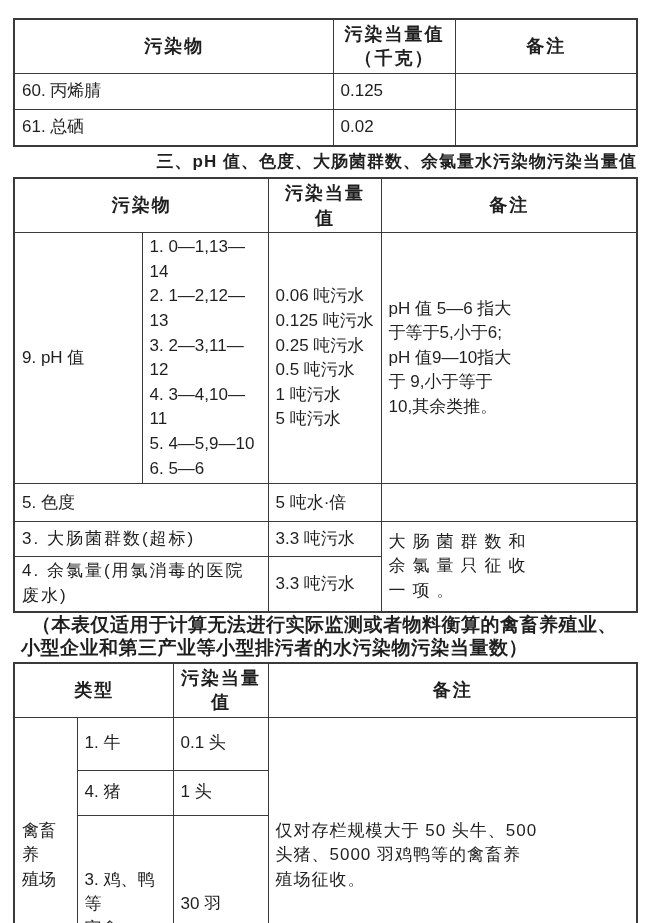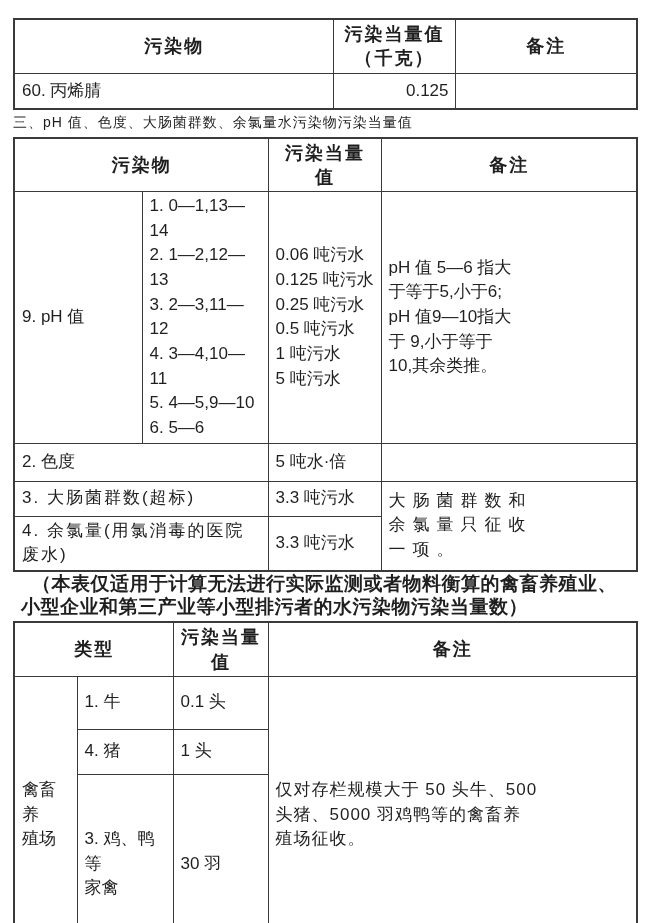--- a/index.html
+++ b/index.html
@@ -41,42 +41,42 @@
     font-family: "Liberation Sans", "DejaVu Sans", sans-serif;
     font-weight: 700;
     font-size: 18px;
     text-align: center;
     line-height: 1.35;
     white-space: pre-line;
     letter-spacing: 2px;
   }
   h2.section-heading {
     font-family: "Liberation Sans", "DejaVu Sans", sans-serif;
-    font-weight: 400;
-    font-size: 14px;
-    text-align: left;
+    font-weight: 700;
+    font-size: 17px;
+    text-align: right;
     letter-spacing: 1px;
     line-height: 1.25;
   }
   h2.s3 { margin: 4px 0 5px 0; }
   h2.s4 { margin: 7px 0 2px 0; }
   p.table-note {
     font-family: "Liberation Sans", "DejaVu Sans", sans-serif;
     font-weight: 700;
     font-size: 19px;
     line-height: 1.22;
     margin: 0 0 3px 8px;
     white-space: pre-line;
     text-indent: 11px;
     letter-spacing: 0.5px;
   }
   .pre  { white-space: pre-line; }
   .ml   { line-height: 1.7; }
   .top  { vertical-align: top; padding-top: 4px; }
-  .ctr  { text-align: right; }
+  .ctr  { text-align: left; }
   .spread  { letter-spacing: 2px; }
   .spread-wide { letter-spacing: 7px; line-height: 1.8; }
   .t3-note { letter-spacing: 1px; line-height: 1.8; padding-left: 9px; }
   .group-cell { padding-left: 4px; padding-right: 2px; }
   
   .t1 tr:nth-child(1) { height: 52px; }
   .t1 tr:nth-child(2) { height: 36px; }
   .t1 tr:nth-child(3) { height: 37px; }
   .t2 tr:nth-child(1) { height: 45px; }
   .t2 tr:nth-child(2) { height: 184px; }
@@ -108,20 +108,25 @@
         <th>污染物</th>
         <th>污染当量值
 （千克）</th>
         <th>备注</th>
       </tr>
       <tr>
         <td>60. 丙烯腈</td>
         <td class="ctr">0.125</td>
         <td></td>
       </tr>
+      <tr>
+        <td>61. 总硒</td>
+        <td class="ctr">0.02</td>
+        <td></td>
+      </tr>
     </tbody>
   </table>
 
   <h2 class="section-heading s3">三、pH 值、色度、大肠菌群数、余氯量水污染物污染当量值</h2>
 
   <table class="tbl t2">
     <colgroup>
         <col class="t2c1">
         <col class="t2c2">
         <col class="t2c3">
@@ -147,21 +152,21 @@
 0.5 吨污水
 1 吨污水
 5 吨污水</td>
         <td class="top pre ml">pH 值 5—6 指大
 于等于5,小于6;
 pH 值9—10指大
 于 9,小于等于
 10,其余类推。</td>
       </tr>
       <tr>
-        <td colspan="2">2. 色度</td>
+        <td colspan="2">5. 色度</td>
         <td>5 吨水·倍</td>
         <td></td>
       </tr>
       <tr>
         <td colspan="2" class="spread">3. 大肠菌群数(超标)</td>
         <td>3.3 吨污水</td>
         <td rowspan="2" class="pre spread-wide">大肠菌群数和
 余氯量只征收
 一项。</td>
       </tr>

